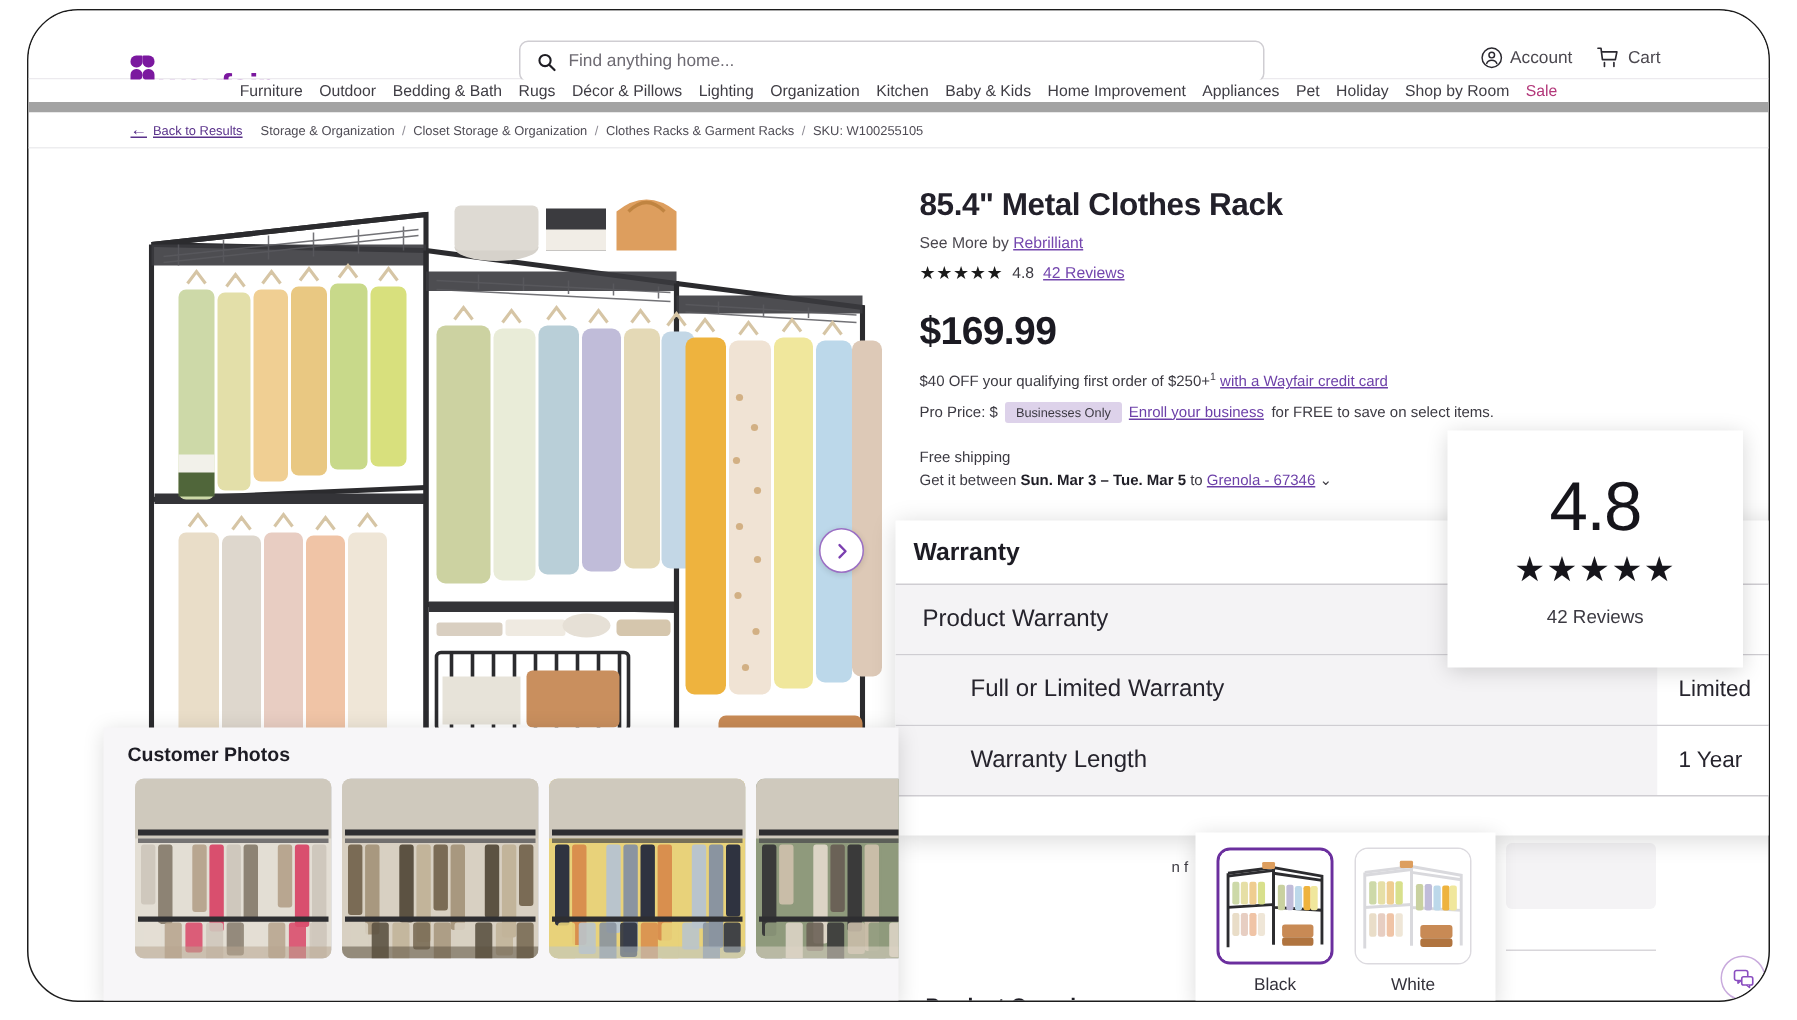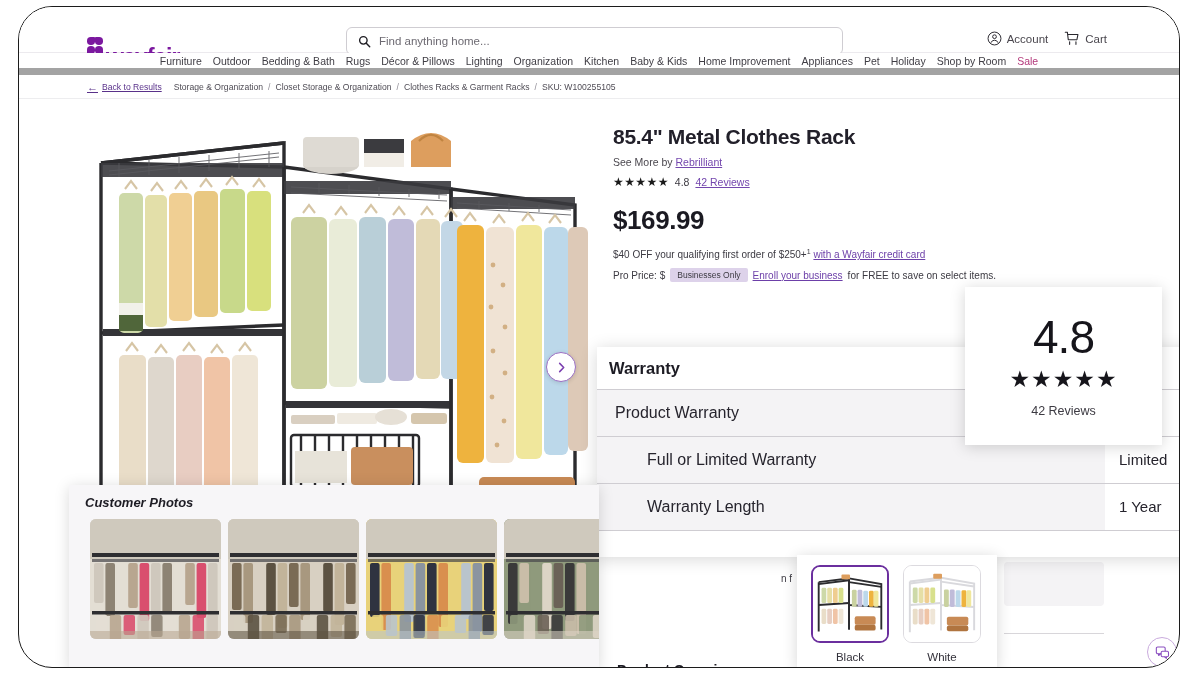--- a/index.html
+++ b/index.html
@@ -202,21 +202,20 @@
   .w-row.head .v { background: #fff; }
 
   
   .photos {
     position: absolute; left: 50px; top: 478px;
     width: 530px; height: 185px;
     background: #f7f6f8;
     box-shadow: 0 2px 14px rgba(0,0,0,.15);
     z-index: 35;
     overflow: hidden;
-    font-style: italic;
   }
   .photos-title {
     font-size: 13px; font-weight: bold; color: #1d1c24;
     padding: 10px 0 0 16px;
   }
   .photo-strip {
     display: flex; gap: 7px;
     padding: 9px 0 0 21px;
   }
   .ph {
@@ -483,20 +482,30 @@
       <div class="price">$169.99</div>
       <div class="promo">
         <span>$40 OFF your qualifying first order of $250+</span><sup>1</sup>
         <a href="#">with a Wayfair credit card</a>
       </div>
       <div class="pro-row">
         <span>Pro Price: $</span>
         <span class="biz-badge">Businesses Only</span>
         <a href="#">Enroll your business</a>
         <span>for FREE to save on select items.</span>
+      </div>
+      <div class="ship">
+        <div>Free shipping</div>
+        <div>
+          <span>Get it between</span>
+          <b>Sun. Mar 3 – Tue. Mar 5</b>
+          <span>to</span>
+          <a href="#">Grenola - 67346</a>
+          <span>⌄</span>
+        </div>
       </div>
     </div>
 
     <div class="hr-line" style="top:352px"></div>
     <div class="hr-line" style="top:440px"></div>
 
     <div class="warranty">
       <div class="w-title">Warranty</div>
       <div id="warranty-rows">
           <div class="w-row head">

